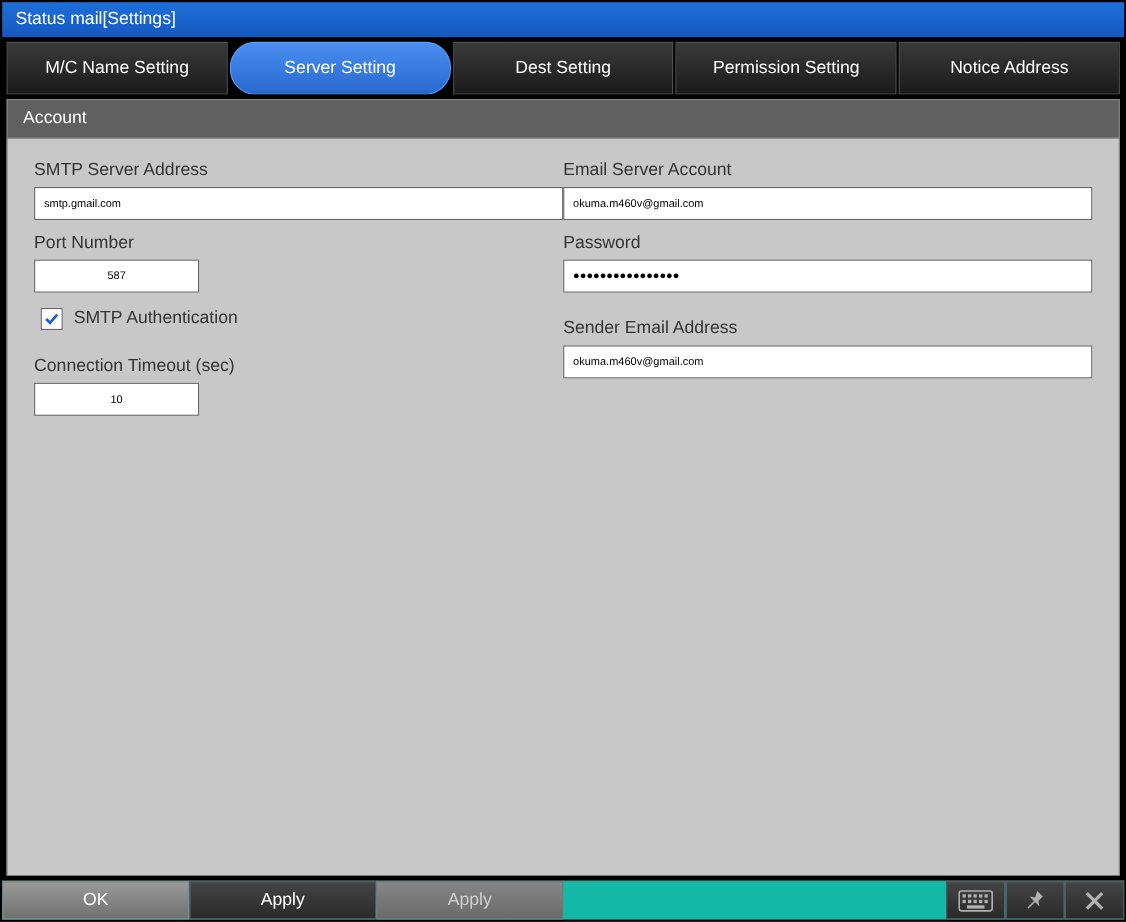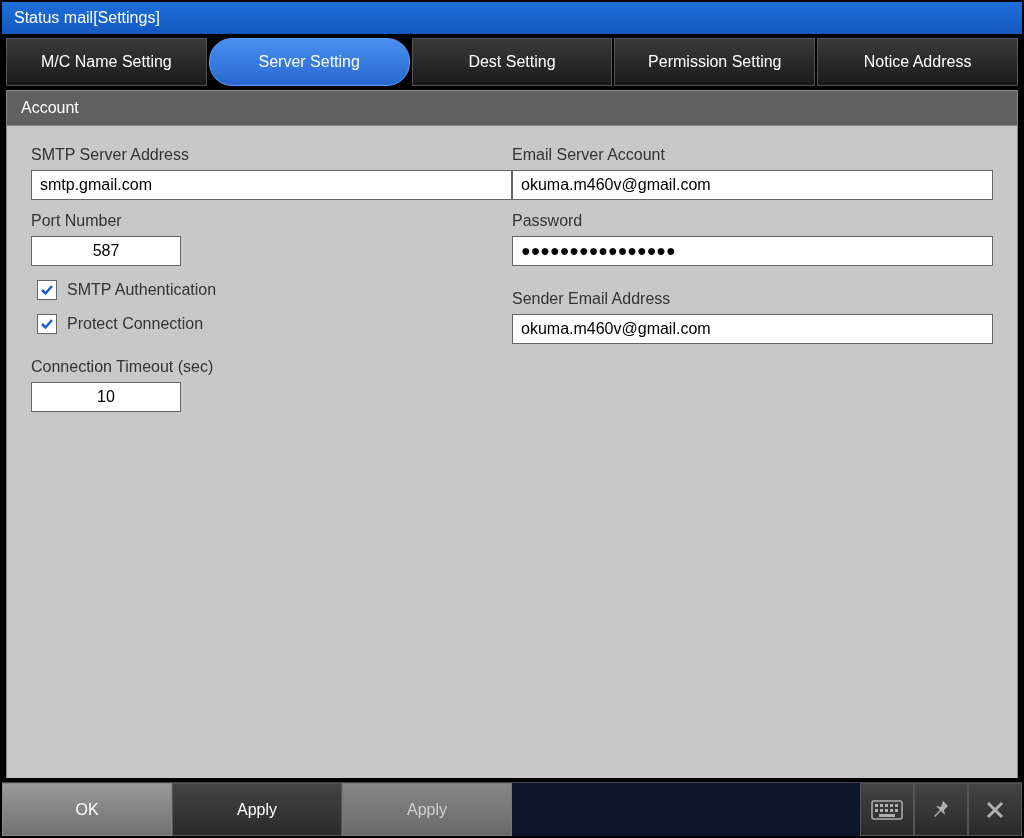--- a/index.html
+++ b/index.html
@@ -86,21 +86,21 @@
       margin-bottom: 6px;
       margin-top: 12px;
     }
     .field-label:first-child {
       margin-top: 0;
     }
     .text-input {
       background: #fff;
       border: 1px solid #666;
       padding: 6px 8px;
-      font-size: 16px;
+      font-size: 10px;
       height: 30px;
       color: #000;
       font-family: Arial, sans-serif;
     }
     .text-input.short {
       width: 150px;
       text-align: center;
     }
     .checkbox-row {
       display: flex;
@@ -121,22 +121,22 @@
     }
     .checkbox svg {
       width: 16px;
       height: 16px;
     }
     .checkbox-label {
       color: #333;
       font-size: 16px;
     }
     .bottom-bar {
-      height: 54px;
-      background: #0f172a;
+      height: 36px;
+      background: #14b8a6;
       display: flex;
       align-items: stretch;
       border-top: 1px solid #444;
     }
     .btn {
       background: linear-gradient(to bottom, #444, #2a2a2a);
       border: 1px solid #555;
       color: #d0d0d0;
       font-size: 16px;
       display: flex;
@@ -191,28 +191,20 @@
 
         <div class="checkbox-row">
           <div class="checkbox">
             <svg viewBox="0 0 16 16">
                 <path d="M3 8 L6.5 11.5 L13 4" stroke="#1e5fd0" stroke-width="2.5" fill="none"></path>
               </svg>
           </div>
           <span class="checkbox-label">SMTP Authentication</span>
         </div>
 
-        <div class="checkbox-row">
-          <div class="checkbox">
-            <svg viewBox="0 0 16 16">
-                <path d="M3 8 L6.5 11.5 L13 4" stroke="#1e5fd0" stroke-width="2.5" fill="none"></path>
-              </svg>
-          </div>
-          <span class="checkbox-label">Protect Connection</span>
-        </div>
 
         <div class="spacer-v"></div>
         <div class="field-label">Connection Timeout (sec)</div>
         <input class="text-input short" type="text" value="10" style="">
       </div>
 
       <div class="col">
         <div class="field-label">Email Server Account</div>
         <input class="text-input" type="text" value="okuma.m460v@gmail.com" style="">
 

